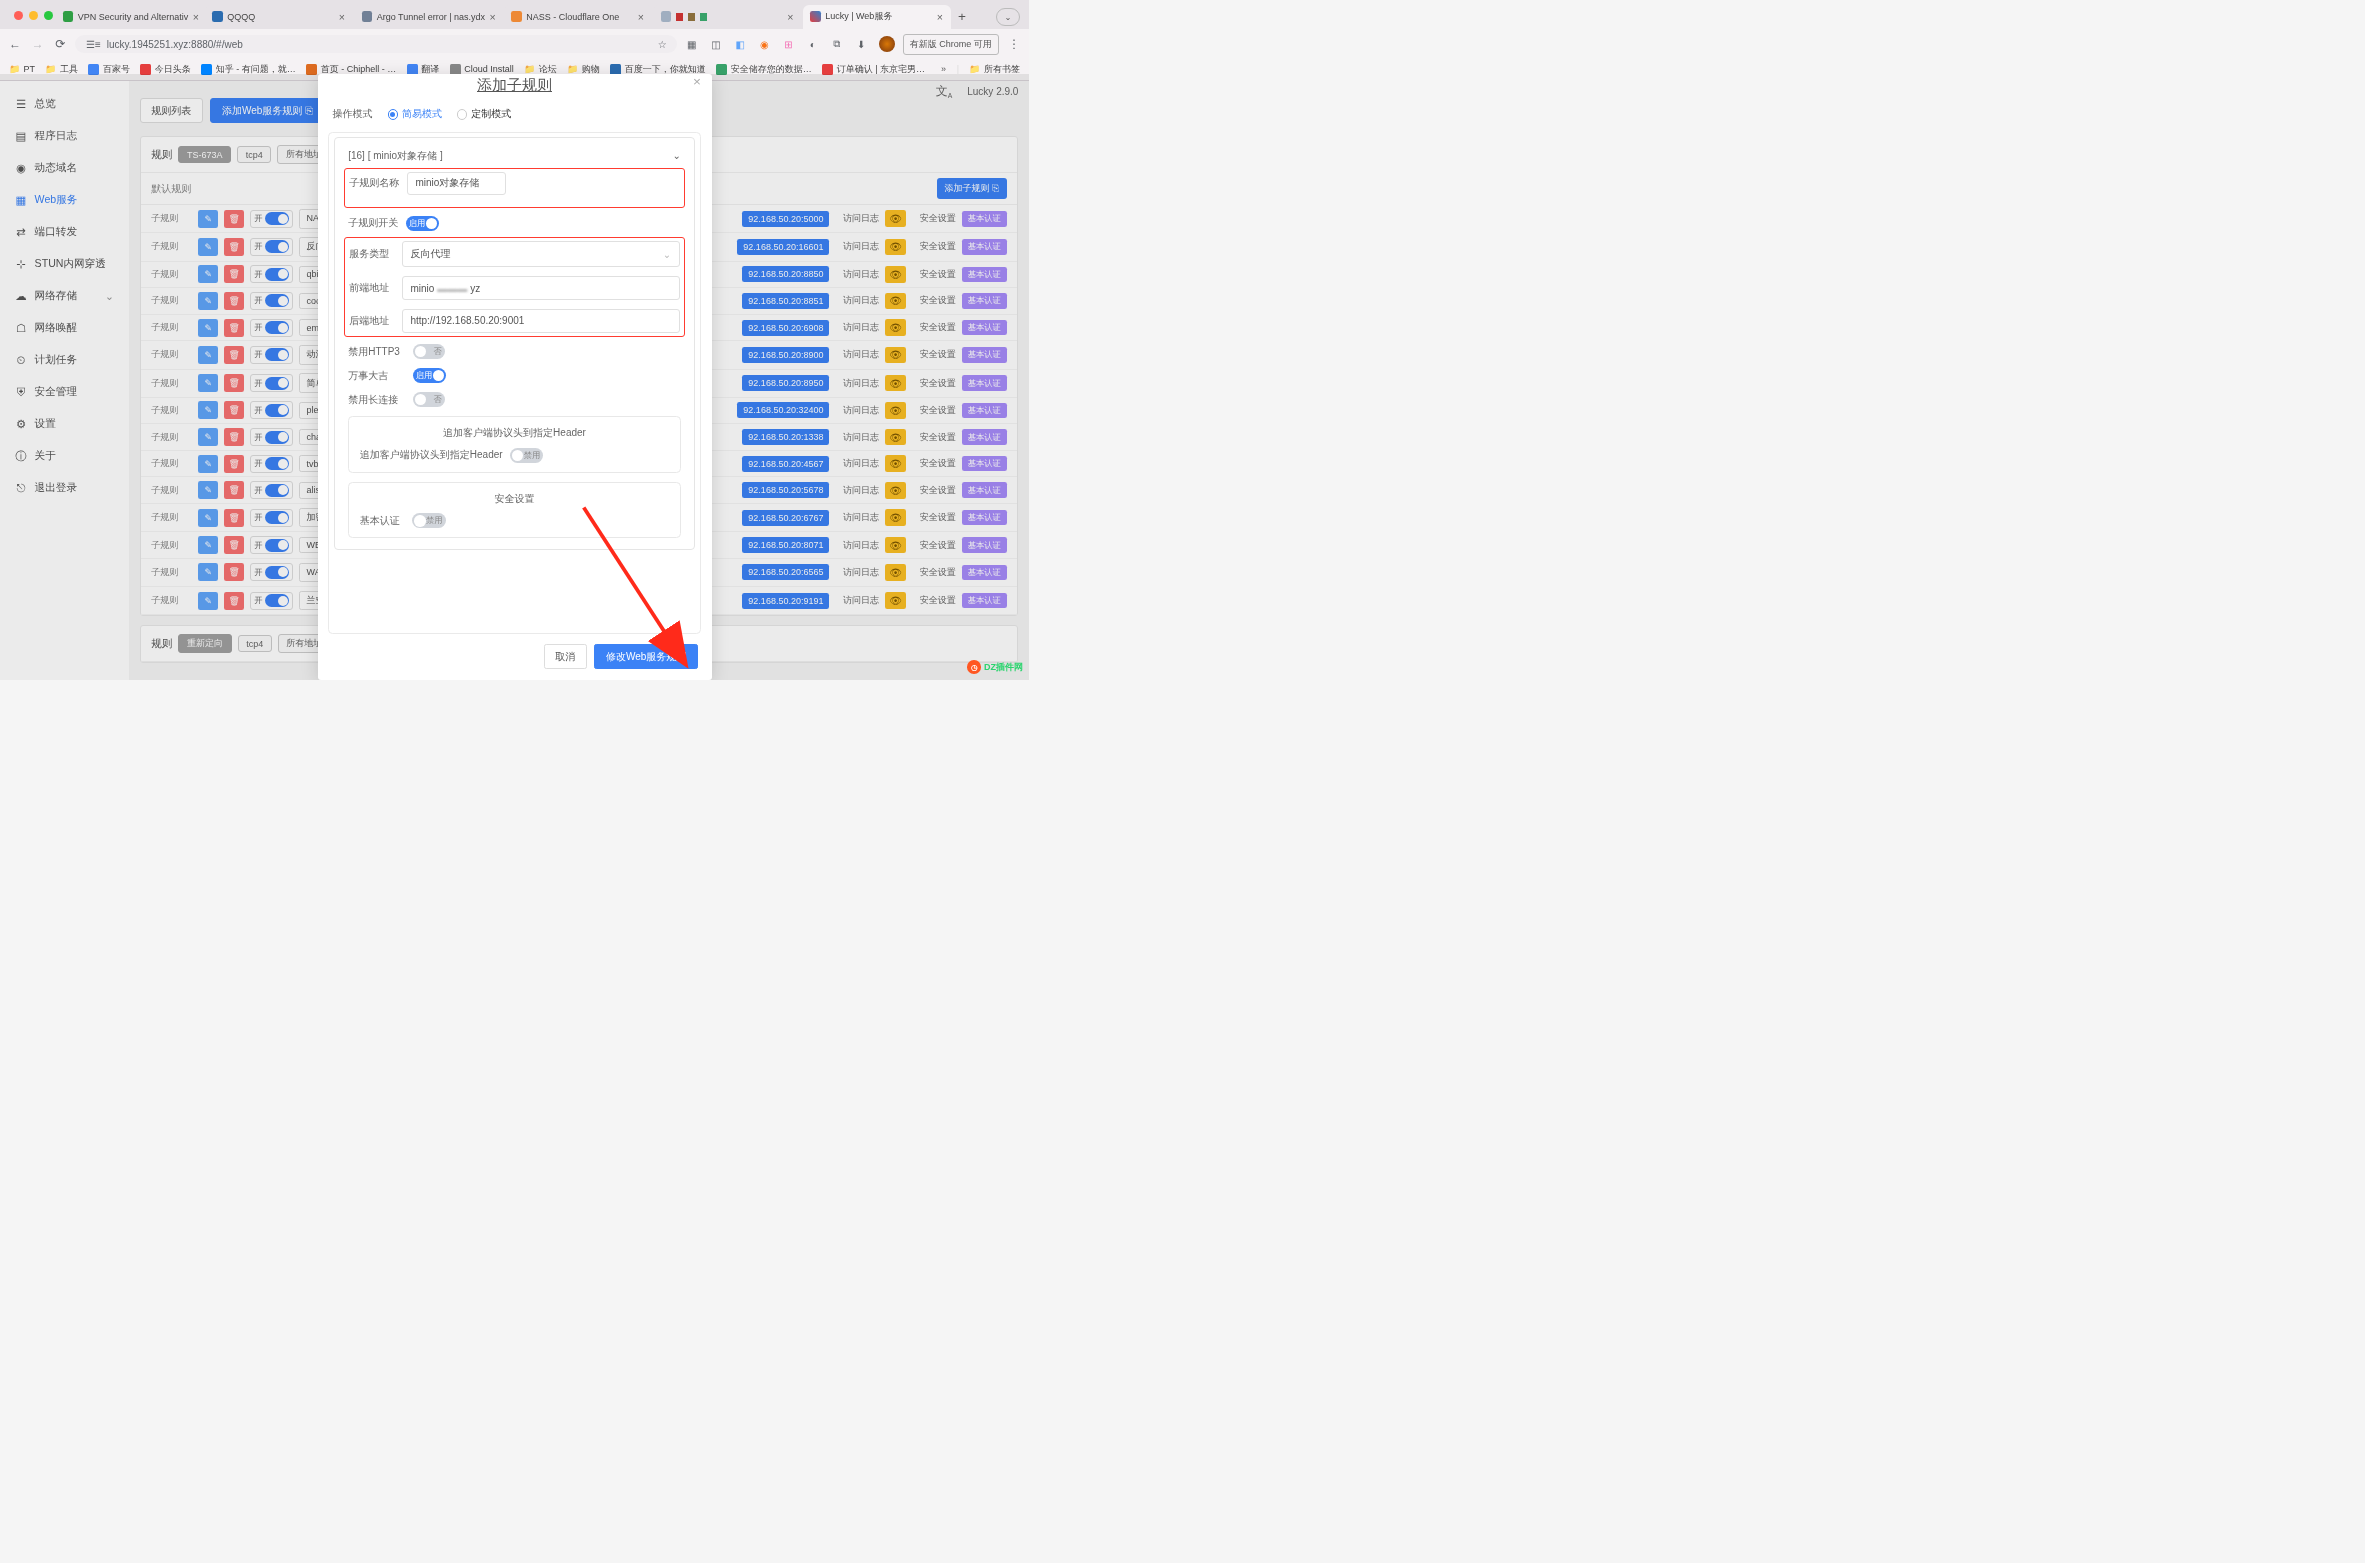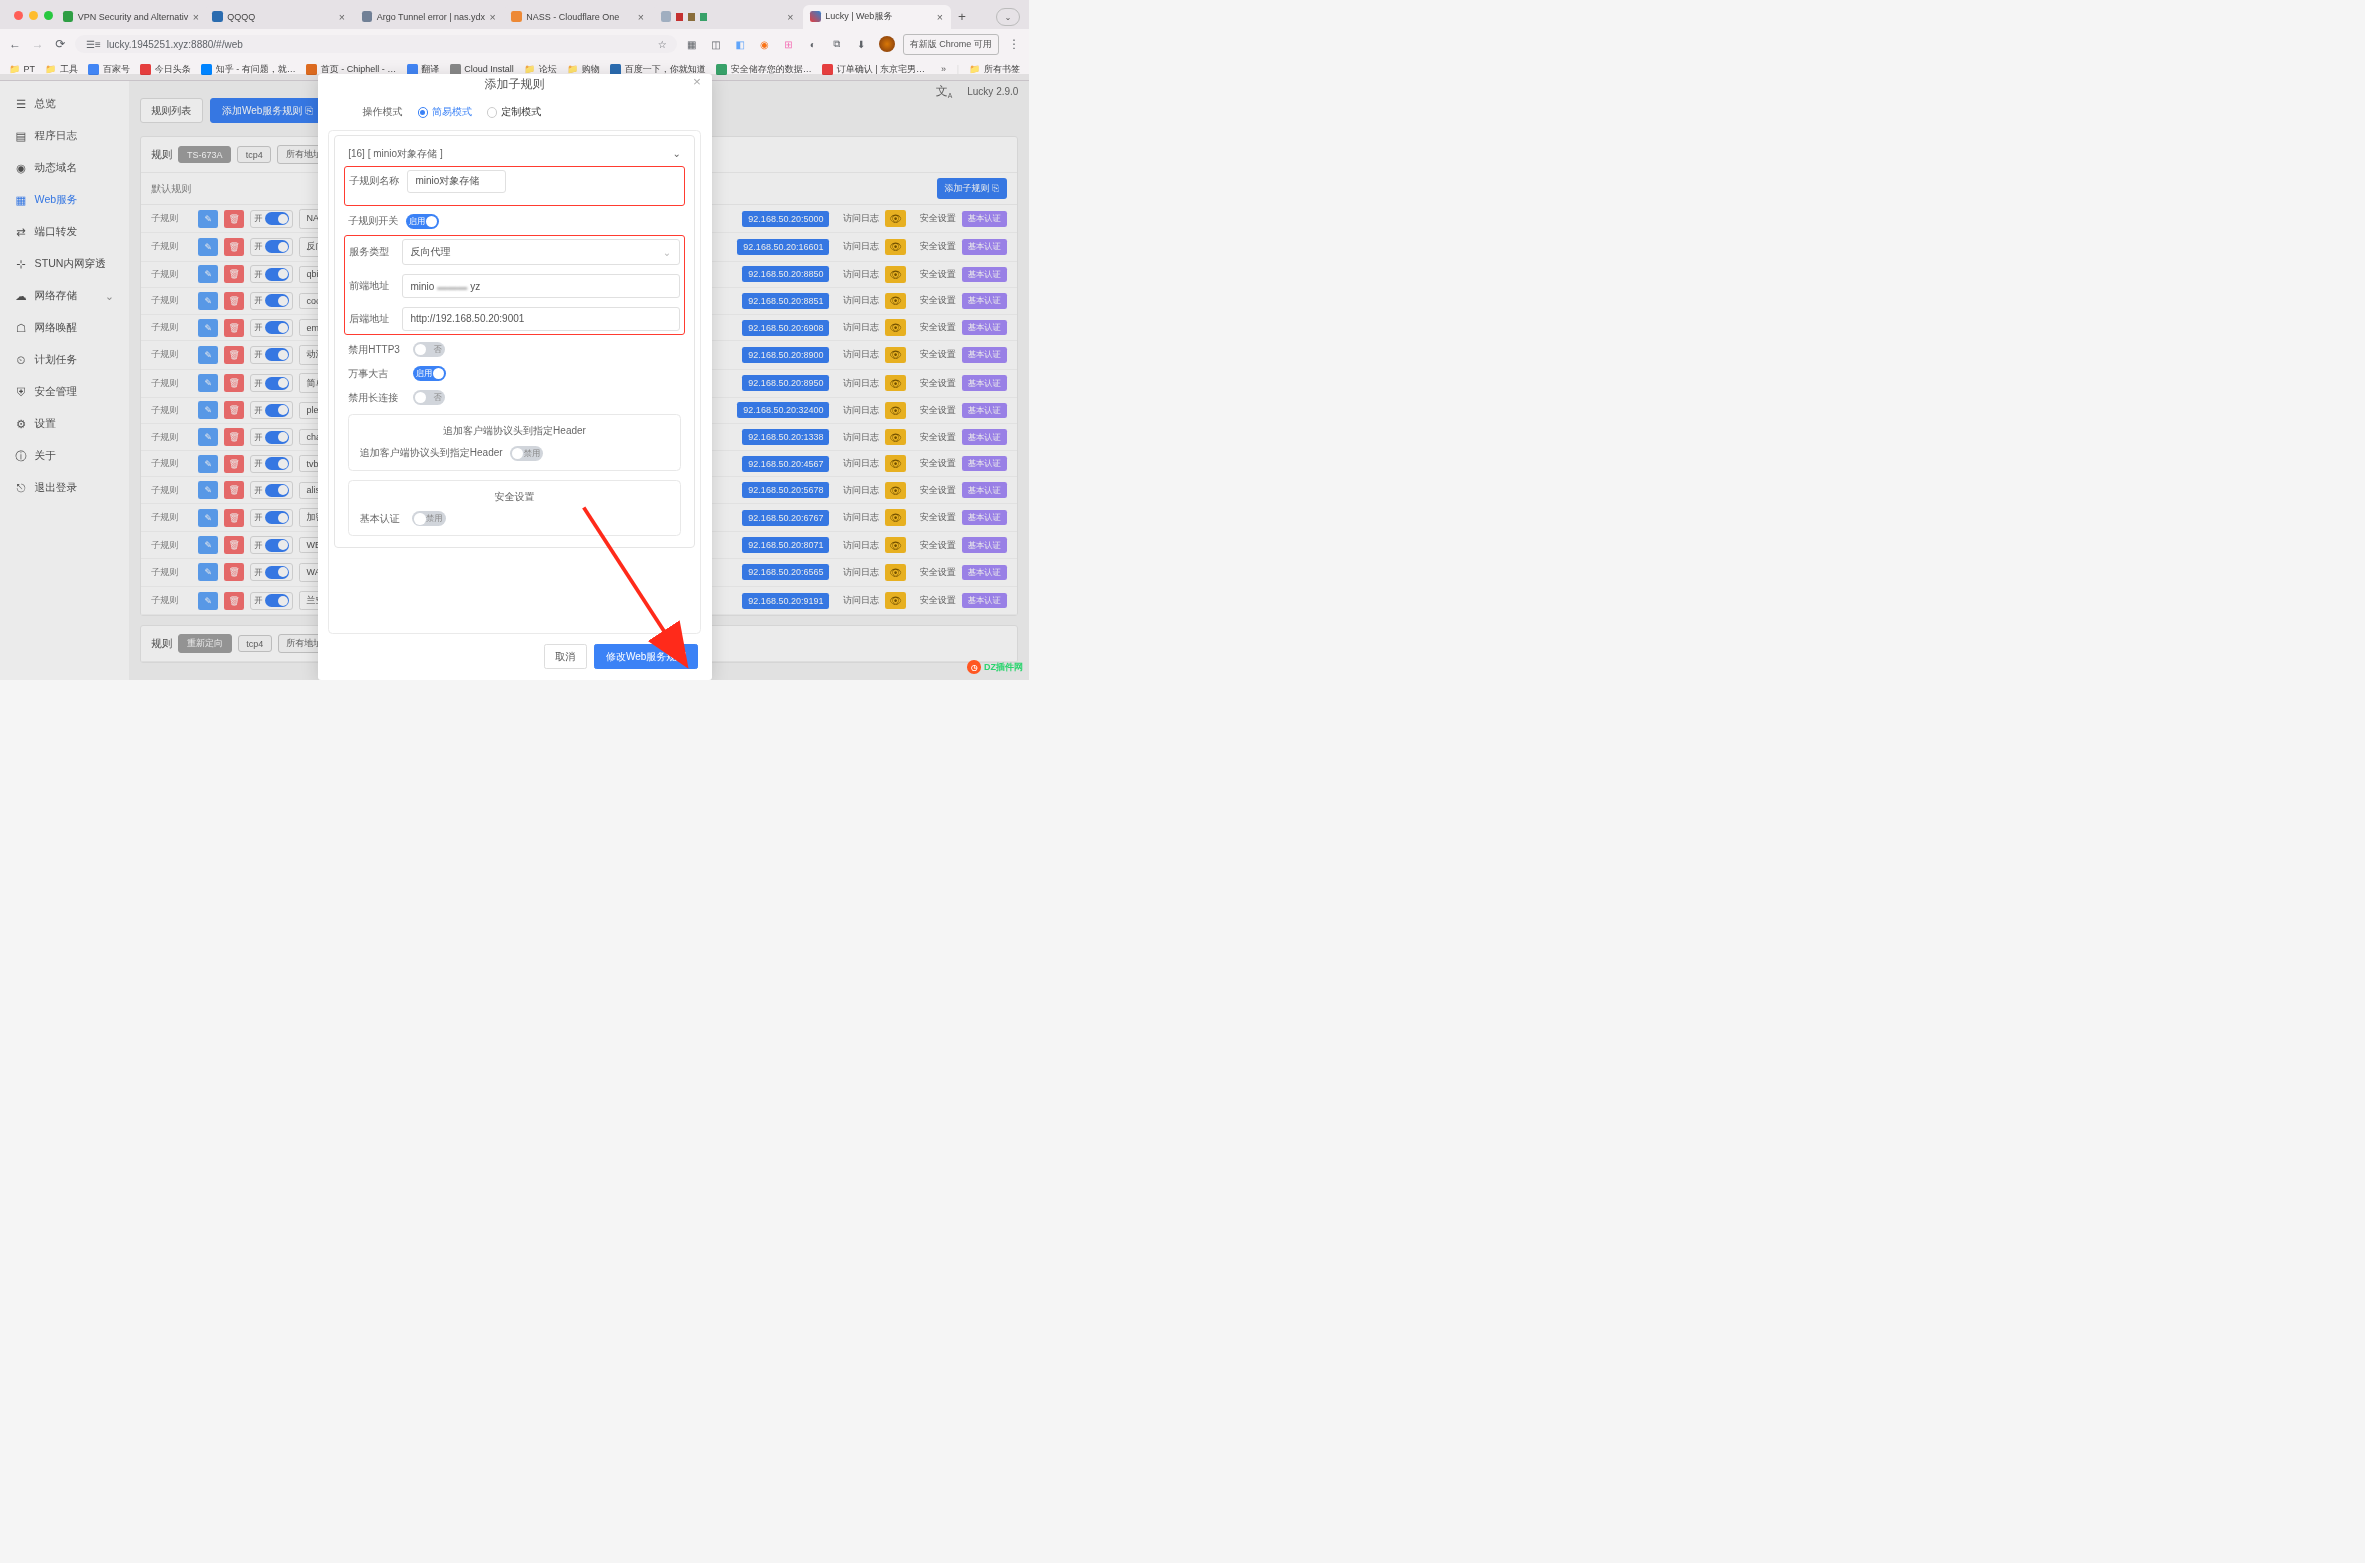--- a/index.html
+++ b/index.html
@@ -73,24 +73,24 @@
 .name-tag { border: 0.8px solid #ddd; border-radius: 2.3px; padding: 2.3px 6px; color: #555; }
 .ip-tag { background: #3b82f6; color: #fff; padding: 3px 6px; border-radius: 2.3px; margin-left: auto; }
 .link-txt { color: #666; margin-left: 7.6px; }
 .eye-btn { width: 21px; height: 16.7px; background: #fbbf24; border-radius: 2.3px; display: flex; align-items: center; justify-content: center; color: #7c5800; font-size: 10px; }
 .auth-tag { background: #a78bfa; color: #fff; padding: 2.3px 6px; border-radius: 2.3px; font-size: 8.3px; }
 
 
 .overlay { position: absolute; top: 74px; left: 0; right: 0; bottom: 0; background: rgba(0,0,0,0.08); display: flex; justify-content: center; z-index: 10; }
 .modal { width: 394px; background: #fff; border-radius: 3px; box-shadow: 0 3px 18px rgba(0,0,0,0.15); display: flex; flex-direction: column; max-height: 100%; position: relative; }
 .modal-title-row { display: flex; align-items: center; padding: 2.3px 12px 6px; position: relative; justify-content: center; }
-.modal-title { font-size: 12px; color: #555; }
+.modal-title { font-size: 15px; color: #555; text-decoration: underline; }
 .modal-close { position: absolute; right: 10.6px; top: 0; color: #aaa; font-size: 13.6px; }
 .mode-row { display: flex; align-items: center; gap: 15px; padding: 6px 15px 10.6px; }
-.mode-label { color: #666; font-size: 10px; margin-left: 30px; }
+.mode-label { color: #666; font-size: 10px; }
 .radio { display: flex; align-items: center; gap: 3.8px; font-size: 10px; }
 .radio .rdot { width: 10.6px; height: 10.6px; border: 1.1px solid #ccc; border-radius: 50%; position: relative; }
 .radio.sel .rdot { border-color: #3b82f6; }
 .radio.sel .rdot::after { content: ''; position: absolute; width: 5.3px; height: 5.3px; background: #3b82f6; border-radius: 50%; top: 1.5px; left: 1.5px; }
 .radio.sel { color: #3b82f6; }
 
 .modal-body { border: 1.1px solid #eaeaea; margin: 0 10.6px; border-radius: 4.5px; padding: 4.5px; overflow-y: auto; flex: 1; }
 .inner-panel { border: 0.8px solid #e5e5e5; border-radius: 4px; padding: 10.6px 13.6px; }
 .collapse-hdr { display: flex; align-items: center; justify-content: space-between; color: #666; font-size: 10px; padding-bottom: 7.6px; }
 .form-row { display: flex; align-items: center; gap: 7.6px; margin-bottom: 9px; }

